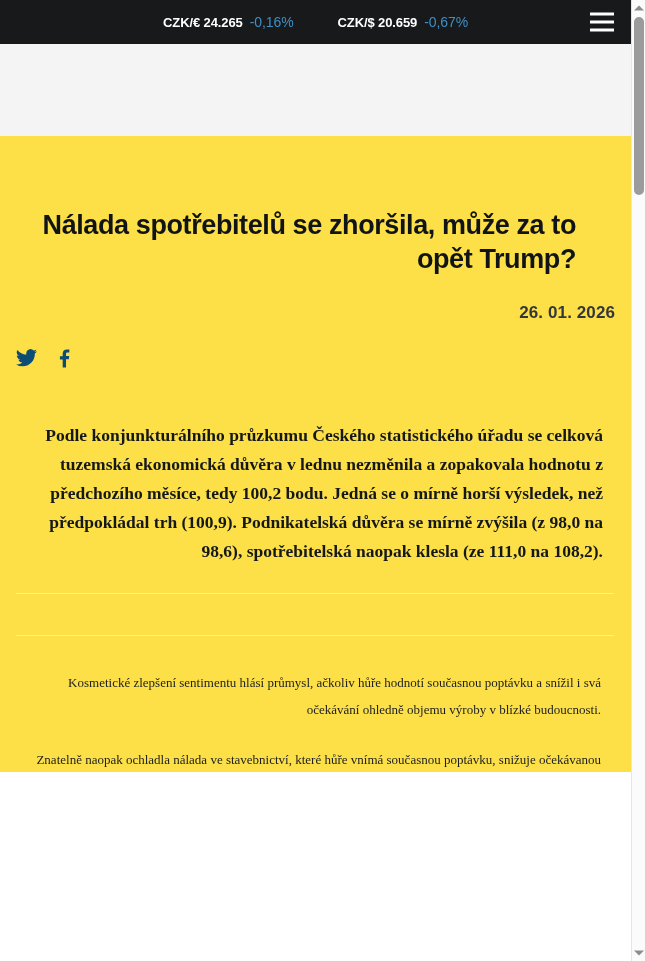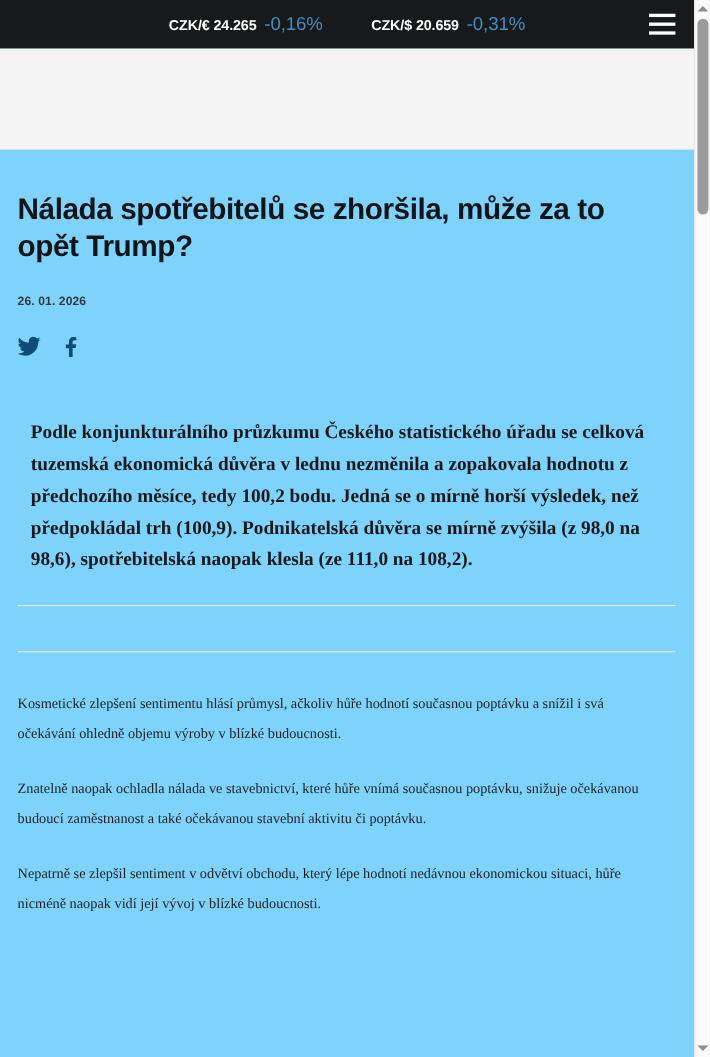--- a/index.html
+++ b/index.html
@@ -13,23 +13,24 @@
     overflow: hidden;
     font-family: "Liberation Sans", sans-serif;
     position: relative;
   }
 
   
   #viewport {
     position: absolute;
     left: 0; top: 0;
     width: 631px;
-    height: 961px;
+    height: 772px;
     overflow: hidden;
-    background: #7dd3fc;
+    background: #fde047;
+    text-align: right;
   }
 
   
   #ticker-bar {
     position: relative;
     height: 44px;
     background: #17191a;
     display: flex;
     align-items: center;
     justify-content: center;
@@ -42,21 +43,21 @@
     white-space: nowrap;
   }
   .ticker-pair {
     color: #ffffff;
     font-size: 13px;
     font-weight: bold;
     letter-spacing: -0.1px;
   }
   .ticker-change {
     color: #3f8fc4;
-    font-size: 17px;
+    font-size: 14px;
     font-weight: 400;
     letter-spacing: -0.1px;
   }
   #hamburger-button {
     position: absolute;
     right: 17px;
     top: 50%;
     transform: translateY(-50%);
     width: 24px;
     height: 19px;
@@ -98,31 +99,31 @@
   }
 
   
   #article {
     padding: 0 16px;
     box-sizing: border-box;
     width: 631px;
   }
   #article-title {
     margin: 0;
-    padding-top: 37px;
+    padding-top: 72px;
     font-size: 27px;
     line-height: 34px;
     font-weight: bold;
     color: #111417;
     letter-spacing: -0.4px;
     max-width: 560px;
   }
   #article-date {
     margin-top: 27px;
-    font-size: 11px;
+    font-size: 17px;
     font-weight: bold;
     color: #33373b;
     letter-spacing: 0.1px;
   }
 
   #share-row {
     margin-top: 24px;
     display: flex;
     align-items: center;
     gap: 22px;
@@ -223,21 +224,21 @@
 
 <div id="viewport">
 
   <div id="ticker-bar">
     <div class="ticker-group">
       <span class="ticker-pair">CZK/€ 24.265</span>
       <span class="ticker-change">-0,16%</span>
     </div>
     <div class="ticker-group">
       <span class="ticker-pair">CZK/$ 20.659</span>
-      <span class="ticker-change">-0,31%</span>
+      <span class="ticker-change">-0,67%</span>
     </div>
     <div id="hamburger-button">
       <i></i>
       <i></i>
       <i></i>
     </div>
   </div>
 
   <div id="gray-band"></div>
 

